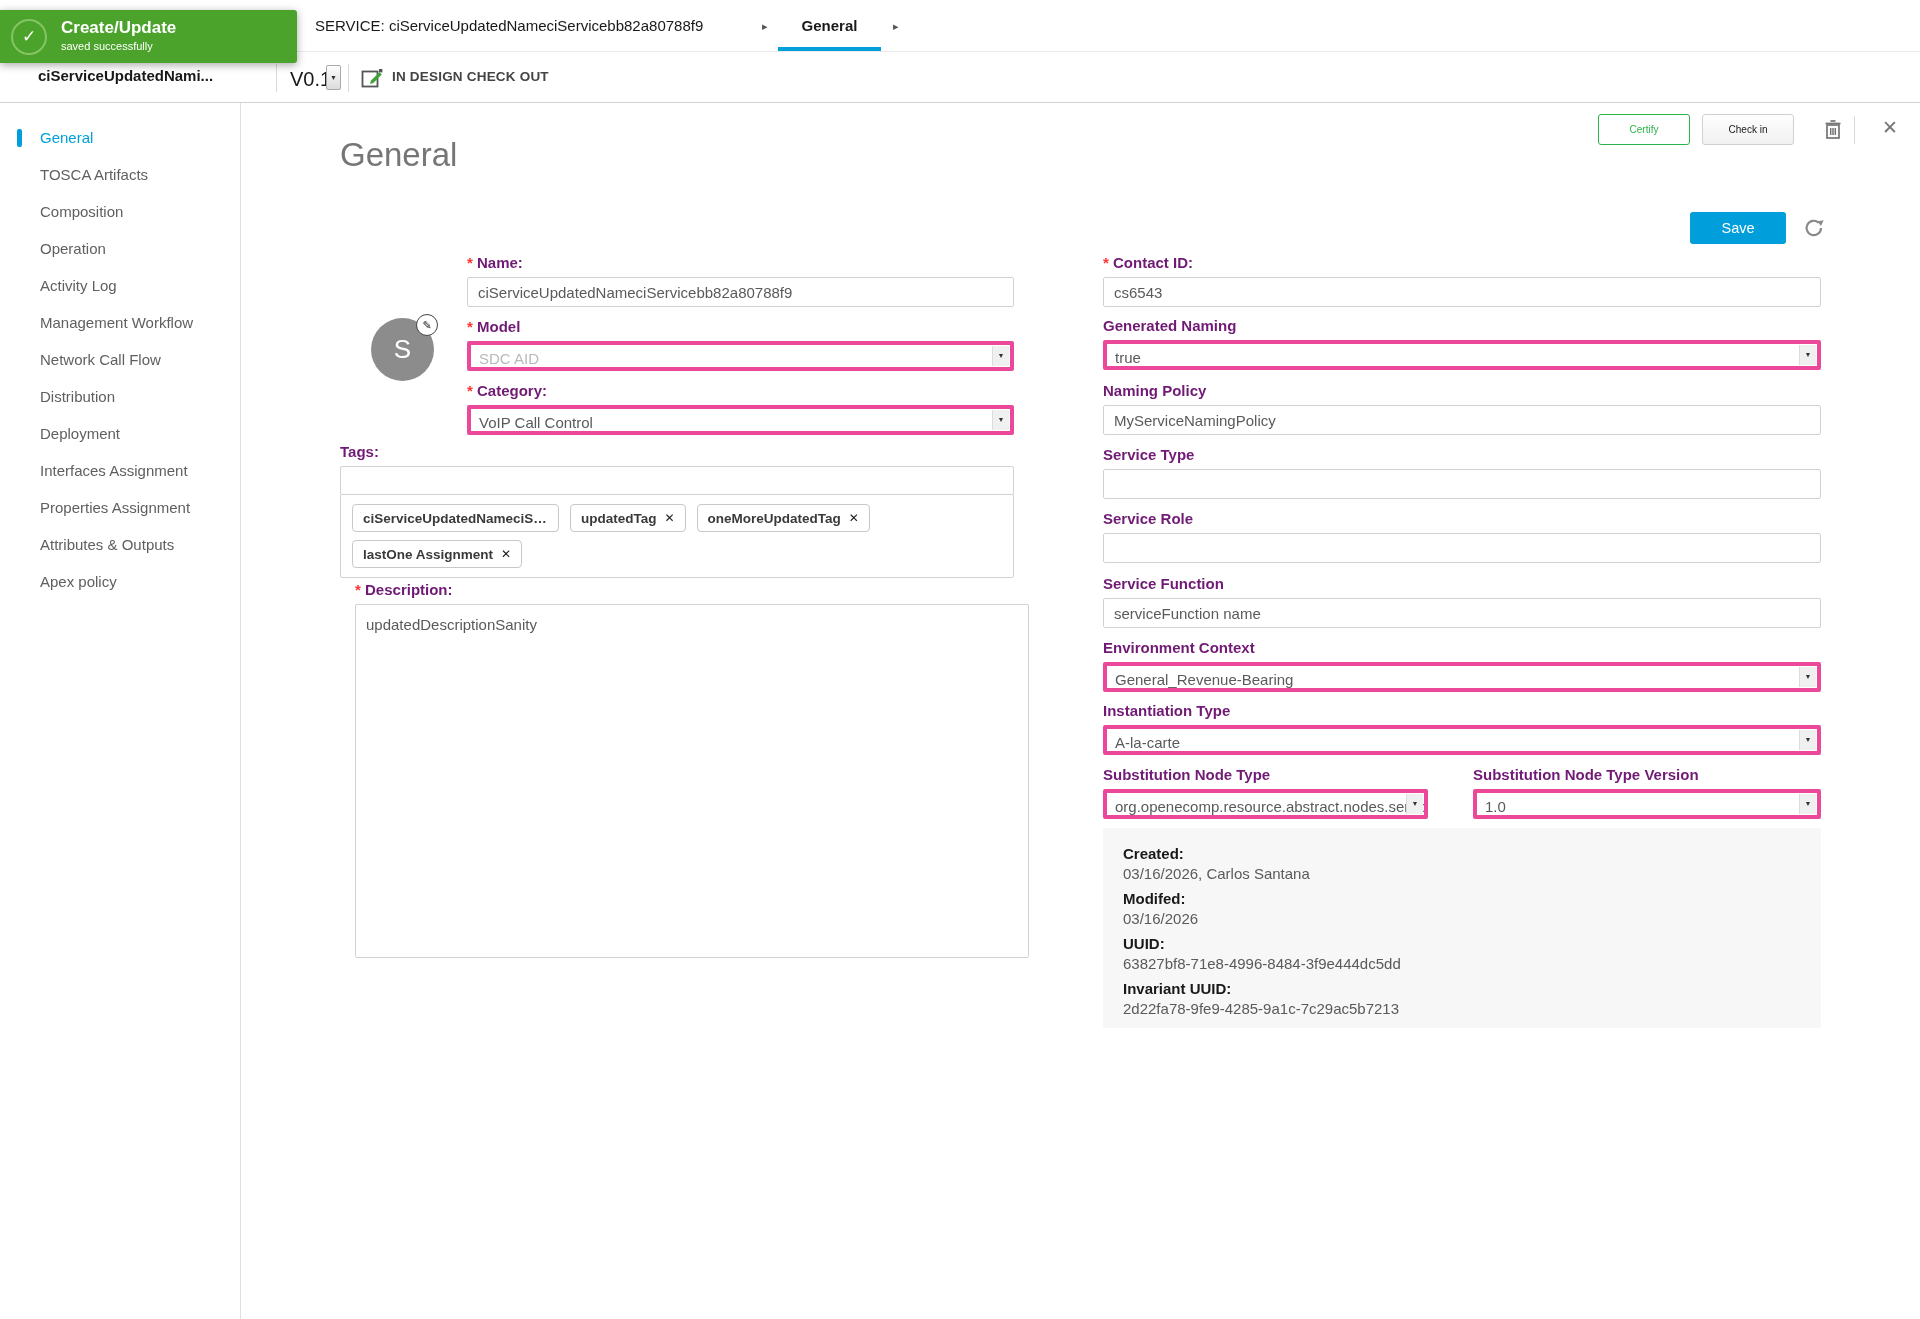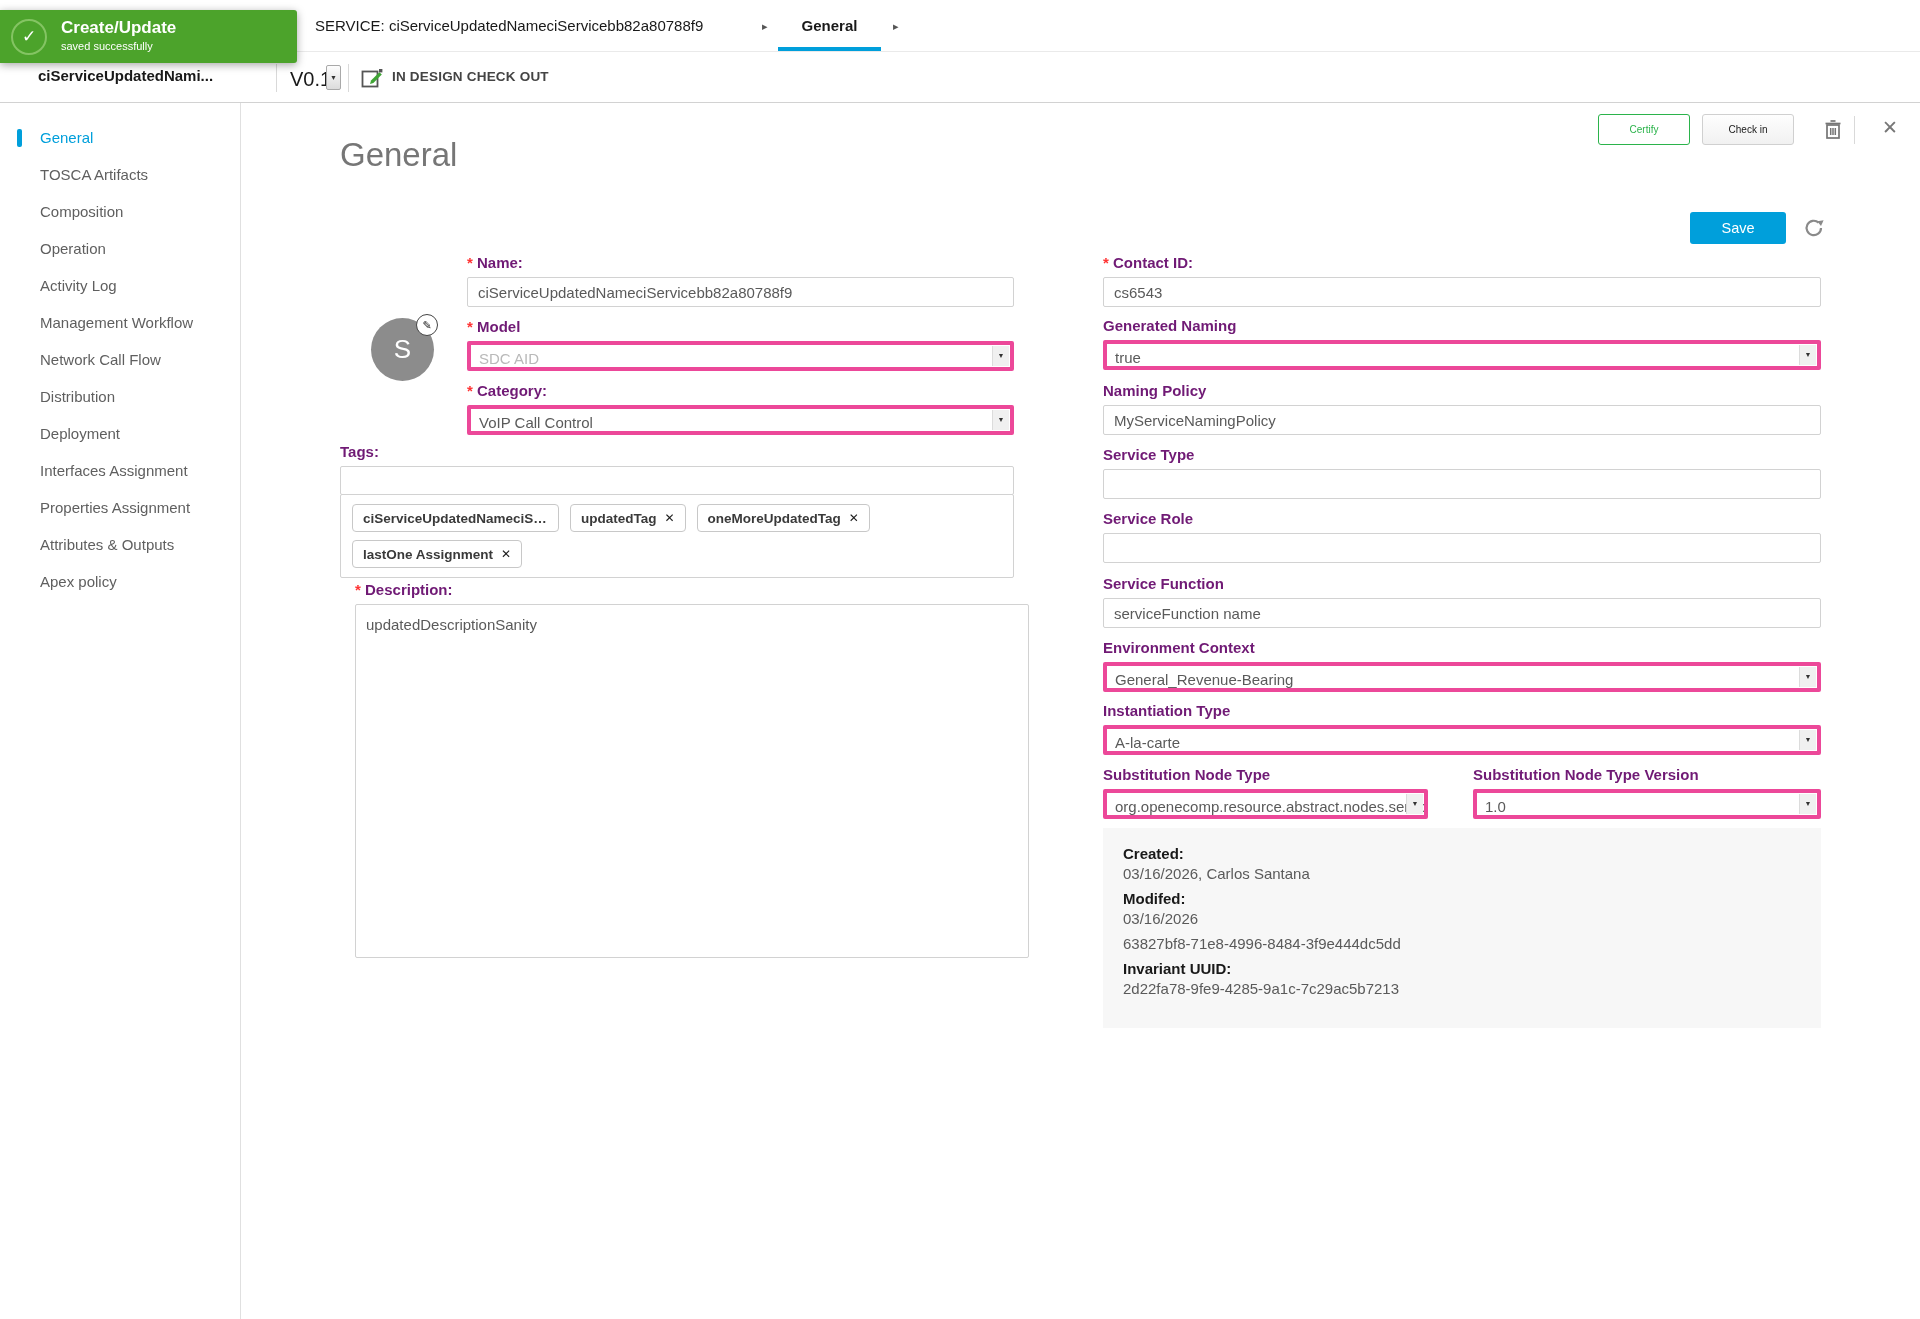--- a/index.html
+++ b/index.html
@@ -338,18 +338,19 @@
       <span>1.0</span>
       <span class="sel-arrow">▼</span>
     </div>
   </div>
 
   <div id="meta-box">
     <div class="meta-label">Created:</div>
     <div class="meta-value">03/16/2026, Carlos Santana</div>
     <div class="meta-label">Modifed:</div>
     <div class="meta-value">03/16/2026</div>
+    <div class="meta-label">UUID:</div>
     <div class="meta-value">63827bf8-71e8-4996-8484-3f9e444dc5dd</div>
     <div class="meta-label">Invariant UUID:</div>
     <div class="meta-value">2d22fa78-9fe9-4285-9a1c-7c29ac5b7213</div>
   </div>
 
 </div>
 
 </body></html>

